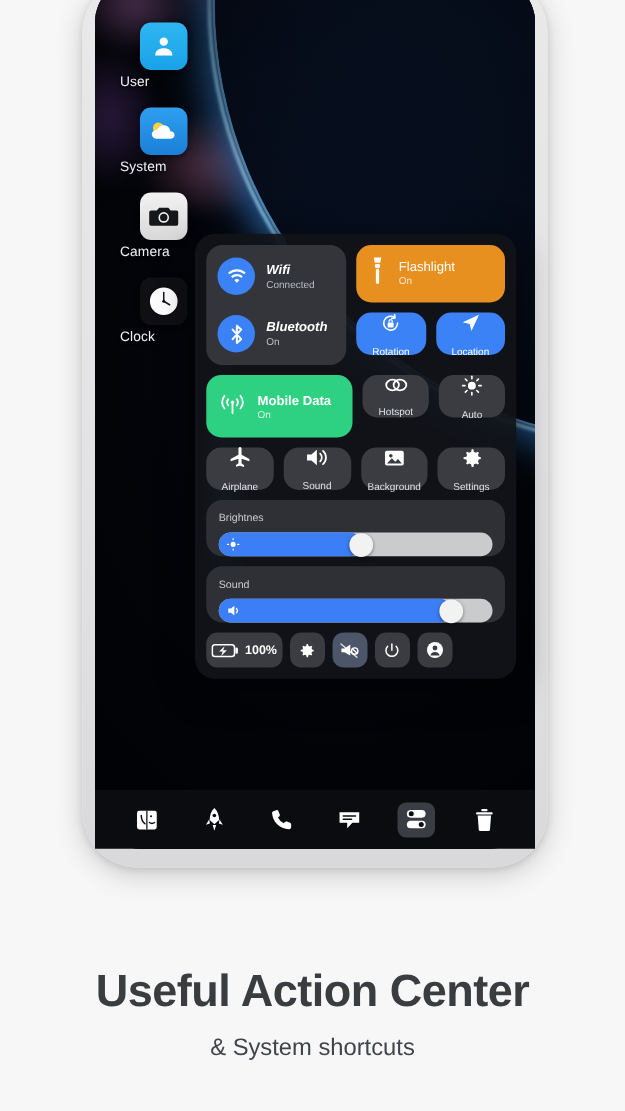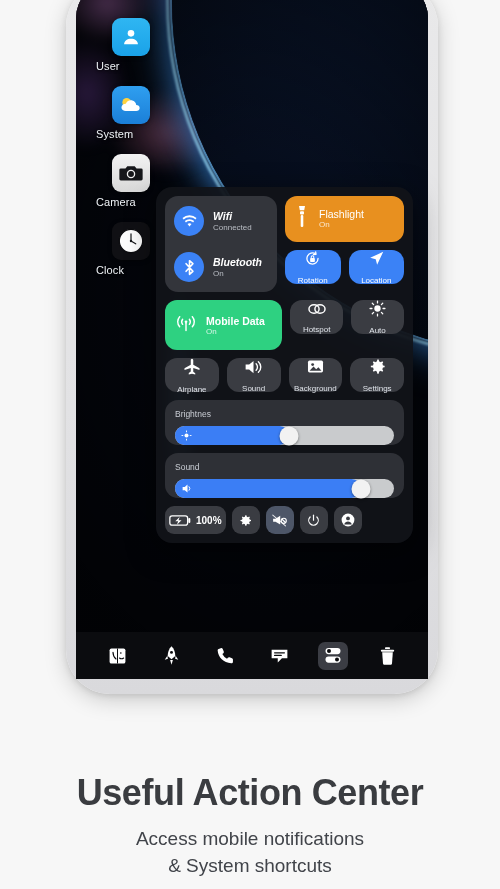--- a/index.html
+++ b/index.html
@@ -514,18 +514,17 @@
         <rect x="7" y="1.4" width="6" height="2.2" rx="1"></rect>
         <rect x="2" y="4.6" width="16" height="2.2" rx="1"></rect>
         <path d="M3.6 7.6h12.8l-1 13.4c-.1 1-.9 1.6-1.8 1.6H6.4c-.9 0-1.7-.6-1.8-1.6z"></path>
       </svg>
     </div>
   </div>
 
   <div class="caption">
     <div class="cap-title">Useful Action Center</div>
     <div class="cap-sub">
-      <div>Access mobile notifications</div>
       <div>&amp; System shortcuts</div>
     </div>
   </div>
 
 </div>
 
 </body></html>

